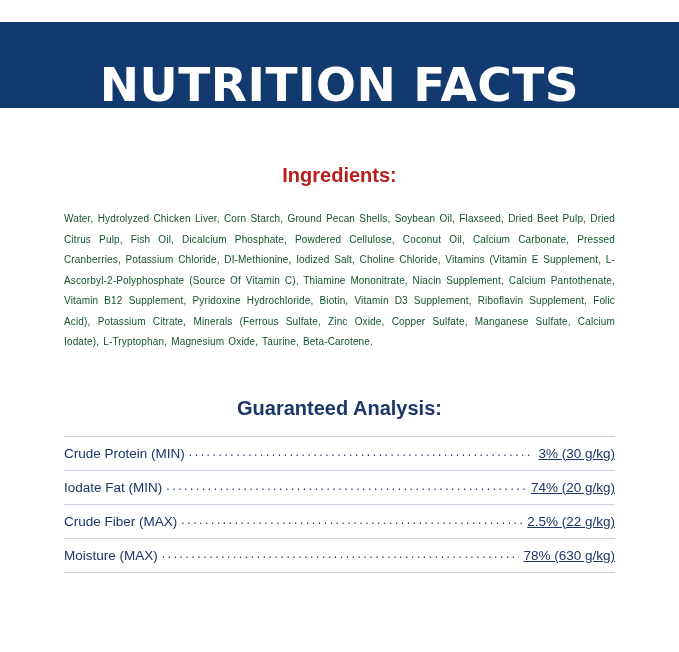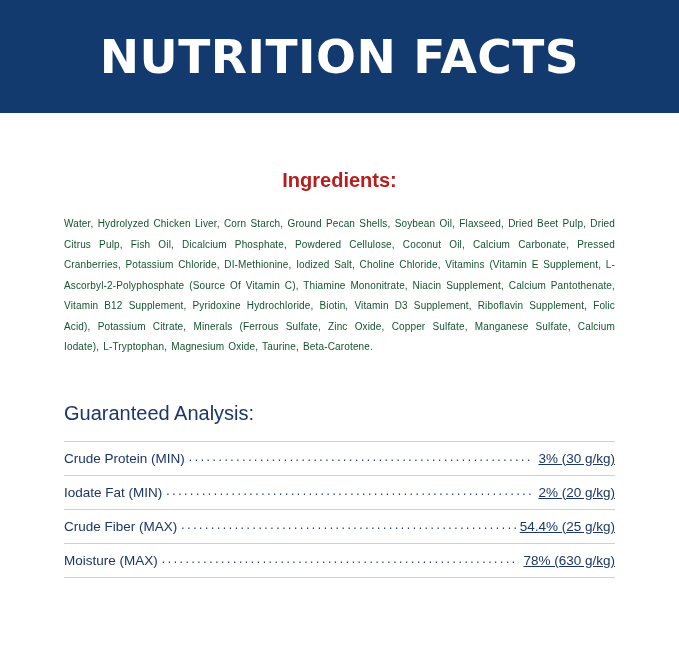--- a/index.html
+++ b/index.html
@@ -15,24 +15,25 @@
     overflow: hidden;
   }
   .page {
     position: relative;
     width: 679px;
     height: 652px;
     box-sizing: border-box;
   }
   .header-band {
     background: #133a6e;
-    height: 113px;
+    height: 86px;
     display: flex;
-    align-items: center;
+    align-items: flex-end;
     justify-content: center;
+    margin-top: 22px;
   }
   .header-title {
     color: #ffffff;
     font-size: 47px;
     font-weight: bold;
     letter-spacing: 0.5px;
     font-family: "DejaVu Sans", sans-serif;
     text-align: center;
     line-height: 1;
   }
@@ -51,22 +52,23 @@
   }
   .ingredients-body {
     font-size: 10px;
     line-height: 2.05;
     color: #14532d;
     text-align: justify;
     letter-spacing: 0.15px;
     word-spacing: 1.2px;
   }
   .ga-heading {
+    text-align: center;
     font-size: 20px;
-    font-weight: normal;
+    font-weight: bold;
     color: #1b3668;
     margin-top: 44px;
     margin-bottom: 16px;
   }
   .ga-list {
     margin: 0;
     padding: 0;
     list-style: none;
   }
   .ga-row {
@@ -117,26 +119,26 @@
 
     <ul class="ga-list">
       <li class="ga-row">
         <span class="ga-label">Crude Protein (MIN)</span>
         <span class="ga-dots">...................................................................................................................................</span>
         <span class="ga-value">3% (30 g/kg)</span>
       </li>
       <li class="ga-row">
         <span class="ga-label">Iodate Fat (MIN)</span>
         <span class="ga-dots">...................................................................................................................................</span>
-        <span class="ga-value">2% (20 g/kg)</span>
+        <span class="ga-value">74% (20 g/kg)</span>
       </li>
       <li class="ga-row">
         <span class="ga-label">Crude Fiber (MAX)</span>
         <span class="ga-dots">...................................................................................................................................</span>
-        <span class="ga-value">54.4% (25 g/kg)</span>
+        <span class="ga-value">2.5% (22 g/kg)</span>
       </li>
       <li class="ga-row">
         <span class="ga-label">Moisture (MAX)</span>
         <span class="ga-dots">...................................................................................................................................</span>
         <span class="ga-value">78% (630 g/kg)</span>
       </li>
     </ul>
 
   </div>
 </div>

